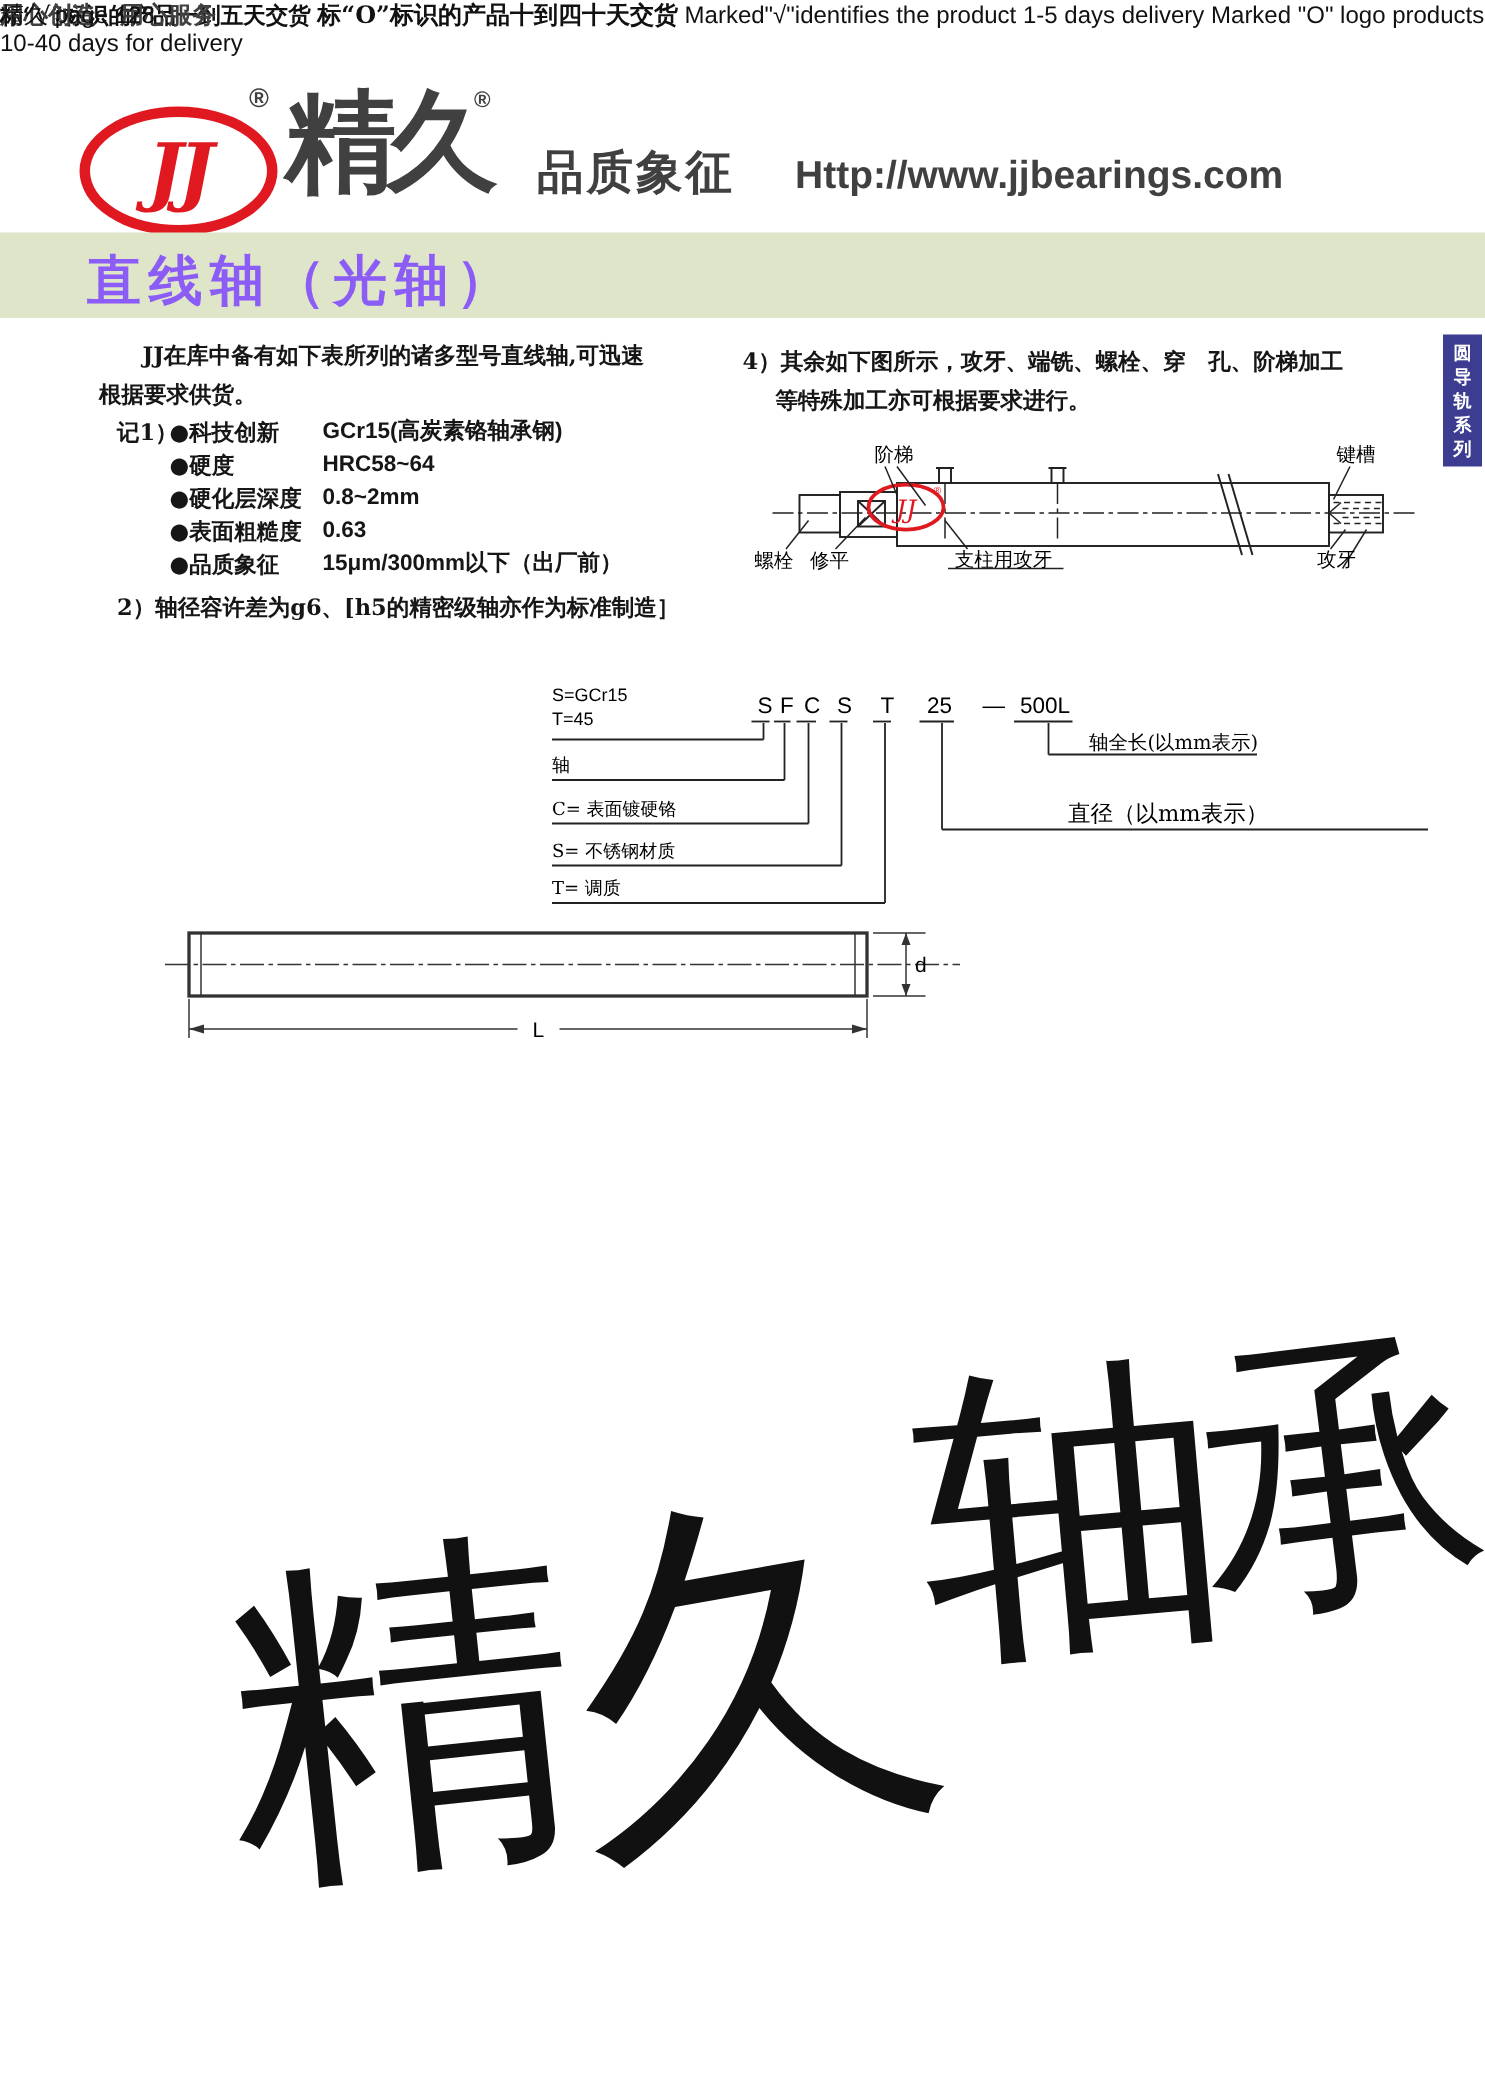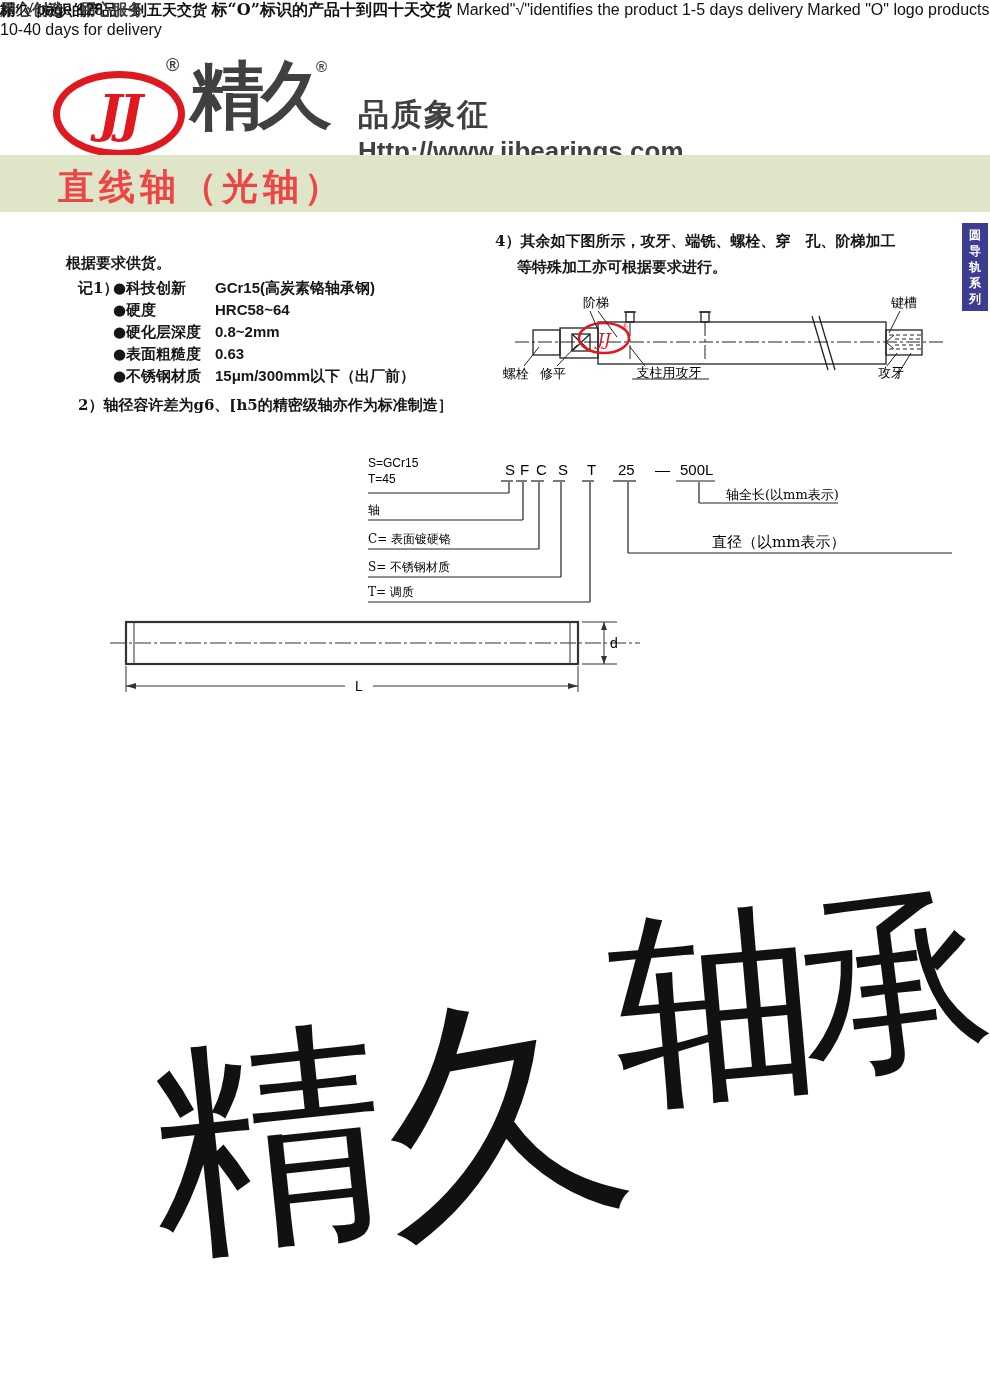--- a/index.html
+++ b/index.html
@@ -8,26 +8,26 @@
   .abs{position:absolute;}
   .cn{font-family:"DejaVu Serif","Liberation Serif",serif;font-weight:bold;}
   .red{color:#404040;}
   
   .logo-oval{left:53px;top:71px;width:118px;height:72px;border:7px solid #e0181f;border-radius:50%;
              display:flex;align-items:center;justify-content:center;}
   .logo-jj{font-family:"DejaVu Serif",serif;font-weight:bold;font-style:italic;font-size:50px;color:#e0181f;letter-spacing:-3px;line-height:1;}
   .reg1{left:166px;top:55px;font-size:18px;font-weight:bold;}
   .brand{left:190px;top:58px;font-size:74px;letter-spacing:-6px;line-height:1;}
   .reg2{left:316px;top:58px;font-size:15px;font-weight:bold;}
-  .tagrow{left:358px;top:94px;display:flex;align-items:baseline;flex-direction:column;}
+  .tagrow{left:358px;top:94px;display:flex;align-items:baseline;}
   .tagcn{font-size:31px;letter-spacing:2px;}
   .tagurl{font-size:26px;font-weight:bold;letter-spacing:0px;}
   
   .title-band{left:0;top:155px;width:990px;height:57px;background:#dee5c8;}
-  .title-text{left:58px;top:163px;font-size:36px;letter-spacing:5px;color:#ef4444;}
+  .title-text{left:58px;top:163px;font-size:36px;letter-spacing:5px;color:#8b5cf6;}
   
   .side-tab{left:962px;top:223px;width:26px;height:88px;background:#3c3d91;color:#fff;
             display:flex;flex-direction:column;align-items:center;justify-content:center;gap:2px;}
   .side-tab span{font-family:"DejaVu Serif",serif;font-weight:bold;font-size:12px;line-height:14px;}
   
   .t15{font-size:15px;line-height:22px;color:#161616;}
   .bullet-row{display:flex;}
   .blabel{display:inline-block;width:102px;}
   .bval{font-family:"Liberation Sans",sans-serif;font-weight:bold;}
   
@@ -75,41 +75,42 @@
   <div class="abs cn title-text">直线轴（光轴）</div>
 
   <div class="abs side-tab">
     <span>圆</span>
     <span>导</span>
     <span>轨</span>
     <span>系</span>
     <span>列</span>
   </div>
 
+  <div class="abs cn t15" style="left:95px;top:226px;">JJ在库中备有如下表所列的诸多型号直线轴,可迅速</div>
   <div class="abs cn t15" style="left:66px;top:252px;">根据要求供货。</div>
   <div class="abs cn t15" style="left:78px;top:277px;">记1）</div>
   <div class="abs" style="left:113px;top:277px;">
     <div class="bullet-row t15 cn">
       <span class="blabel">●科技创新</span>
       <span class="bval">GCr15(高炭素铬轴承钢)</span>
     </div>
     <div class="bullet-row t15 cn">
       <span class="blabel">●硬度</span>
       <span class="bval">HRC58~64</span>
     </div>
     <div class="bullet-row t15 cn">
       <span class="blabel">●硬化层深度</span>
       <span class="bval">0.8~2mm</span>
     </div>
     <div class="bullet-row t15 cn">
       <span class="blabel">●表面粗糙度</span>
       <span class="bval">0.63</span>
     </div>
     <div class="bullet-row t15 cn">
-      <span class="blabel">●不锈钢材质</span>
+      <span class="blabel">●品质象征</span>
       <span class="bval">15μm/300mm以下（出厂前）</span>
     </div>
   </div>
   <div class="abs cn t15" style="left:78px;top:394px;">2）轴径容许差为g6、[h5的精密级轴亦作为标准制造］</div>
 
   <div class="abs cn t15" style="left:495px;top:230px;">4）其余如下图所示，攻牙、端铣、螺栓、穿　孔、阶梯加工</div>
   <div class="abs cn t15" style="left:517px;top:256px;">等特殊加工亦可根据要求进行。</div>
 
   <svg class="abs" style="left:497px;top:283px;" width="465" height="118" viewBox="0 0 465 118">
     <g stroke="#222" stroke-width="1.3" fill="none">

